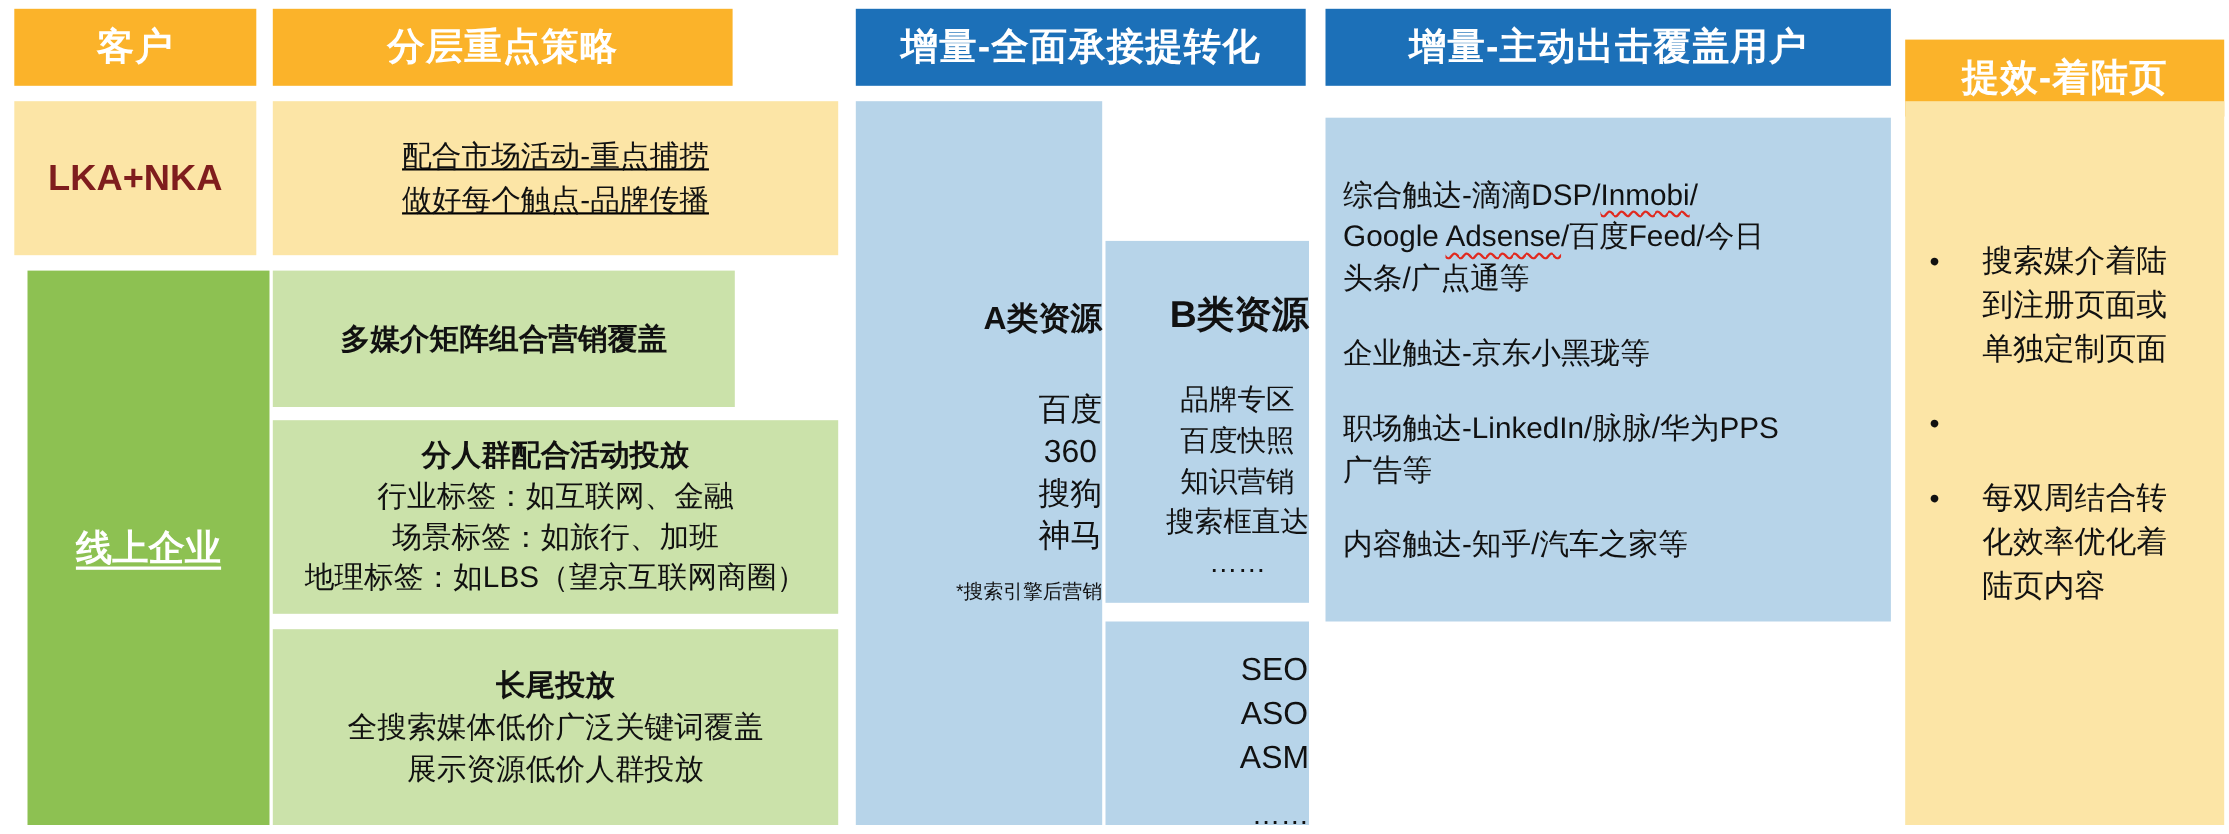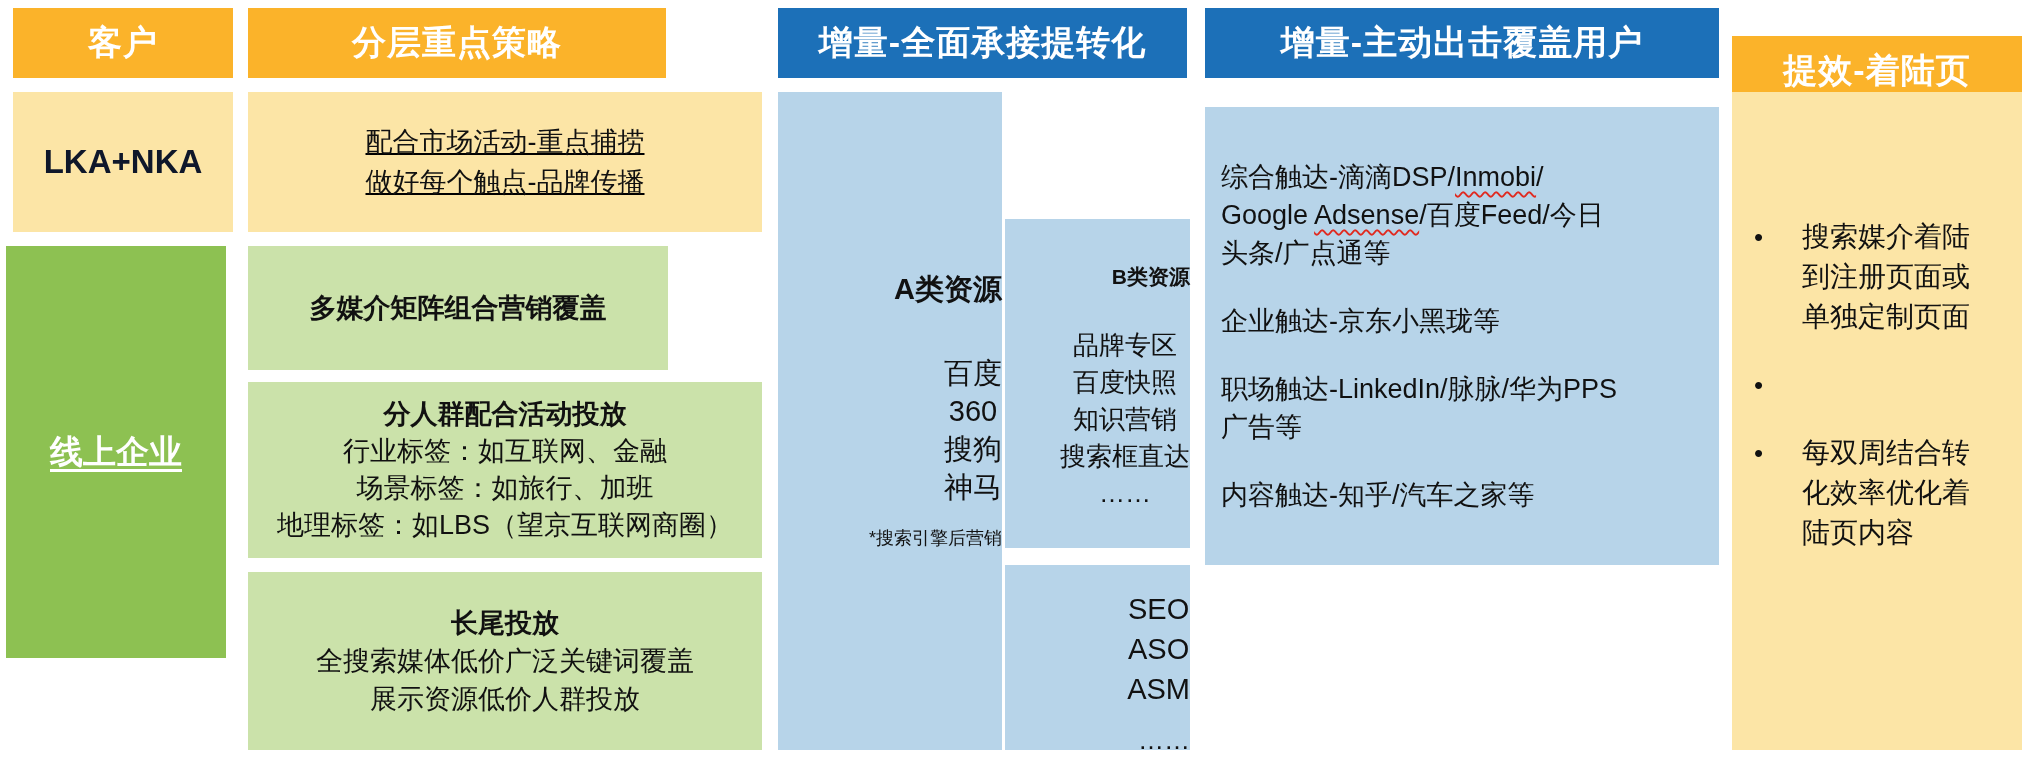--- a/index.html
+++ b/index.html
@@ -8,29 +8,29 @@
   .box{position:absolute;box-sizing:border-box;}
   .hdr{display:flex;align-items:center;justify-content:center;color:#fff;font-weight:bold;font-size:34px;letter-spacing:1px;}
   .hdr-orange{background:#FBB32A;}
   .hdr-blue{background:#1C70B8;}
   .cell-yellow{background:#FCE5A6;}
   .cell-green{background:#8DC152;}
   .cell-lgreen{background:#CBE2AA;}
   .cell-lblue{background:#B7D4E9;}
   .center-flex{display:flex;align-items:center;justify-content:center;text-align:center;}
   .col-flex{display:flex;flex-direction:column;align-items:flex-end;text-align:center;}
-  .big-label{font-size:33px;font-weight:bold;color:#0f172a;}
+  .big-label{font-size:33px;font-weight:bold;color:#7f1d1d;}
   .white-label{font-size:33px;font-weight:bold;color:#fff;text-decoration:underline;text-decoration-thickness:3px;text-underline-offset:6px;}
   .txt{font-size:27px;color:#111;line-height:40px;}
   .txt-c{text-align:center;}
   .bold{font-weight:bold;}
   .a-title{font-size:29px;font-weight:bold;color:#111;margin-top:178px;}
   .a-items{font-size:29px;color:#111;line-height:38px;margin-top:44px;}
   .a-foot{font-size:18px;color:#111;margin-top:20px;}
-  .b-title{font-size:21px;font-weight:bold;color:#111;margin-top:44px;}
+  .b-title{font-size:34px;font-weight:bold;color:#111;margin-top:44px;}
   .b-items{font-size:26px;color:#111;line-height:37px;margin-top:36px;}
   .seo-items{font-size:29px;color:#111;line-height:40px;margin-top:24px;}
   .seo-dots{font-size:26px;color:#111;margin-top:16px;}
   .outreach-pad{padding:51px 10px 0 16px;}
   .outreach-p{margin:0 0 30px 0;font-size:27px;line-height:38px;color:#111;}
   .wavy{text-decoration:underline wavy #E02A20;text-decoration-thickness:1.5px;text-underline-offset:5px;}
   .landing-pad{padding:125px 10px 0 22px;}
   .bullet-item{display:flex;margin-bottom:28px;}
   .bullet-dot{width:48px;font-size:26px;color:#111;line-height:40px;flex:none;}
   .bullet-text{width:182px;font-size:28px;color:#111;line-height:40px;}
@@ -52,21 +52,21 @@
   <div class="box hdr hdr-blue" style="left:1205px;top:8px;width:514px;height:70px;">
     <span>增量-主动出击覆盖用户</span>
   </div>
   <div class="box hdr hdr-orange" style="left:1732px;top:8px;width:290px;height:70px;margin-top:28px;">
     <span>提效-着陆页</span>
   </div>
 
   <div class="box cell-yellow center-flex" style="left:13px;top:92px;width:220px;height:140px;">
     <span class="big-label">LKA+NKA</span>
   </div>
-  <div class="box cell-green center-flex" style="left:6px;top:246px;width:220px;height:412px;">
+  <div class="box cell-green center-flex" style="left:25px;top:246px;width:220px;height:504px;">
     <span class="white-label">线上企业</span>
   </div>
 
   <div class="box cell-yellow center-flex" style="left:248px;top:92px;width:514px;height:140px;text-decoration:underline;">
     <div class="txt txt-c">
       <div>配合市场活动-重点捕捞</div>
       <div>做好每个触点-品牌传播</div>
     </div>
   </div>
 

